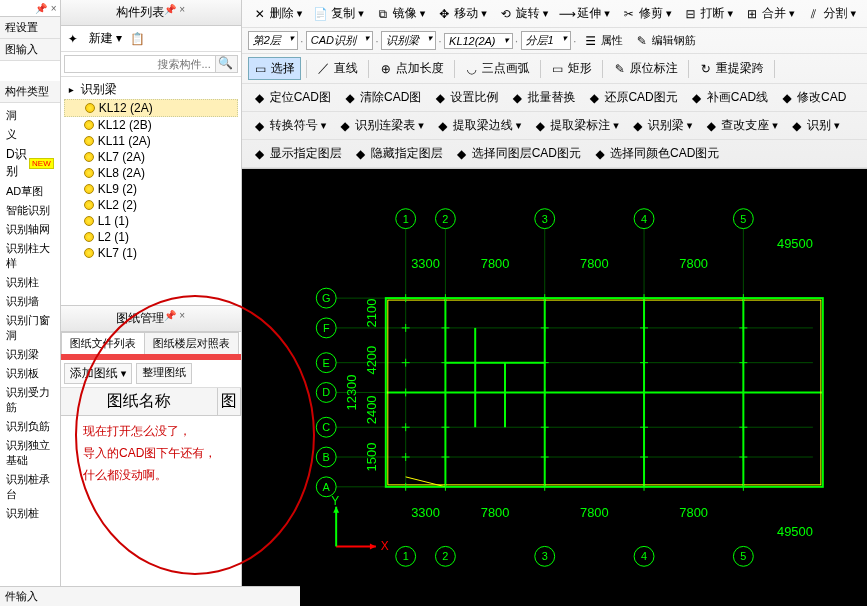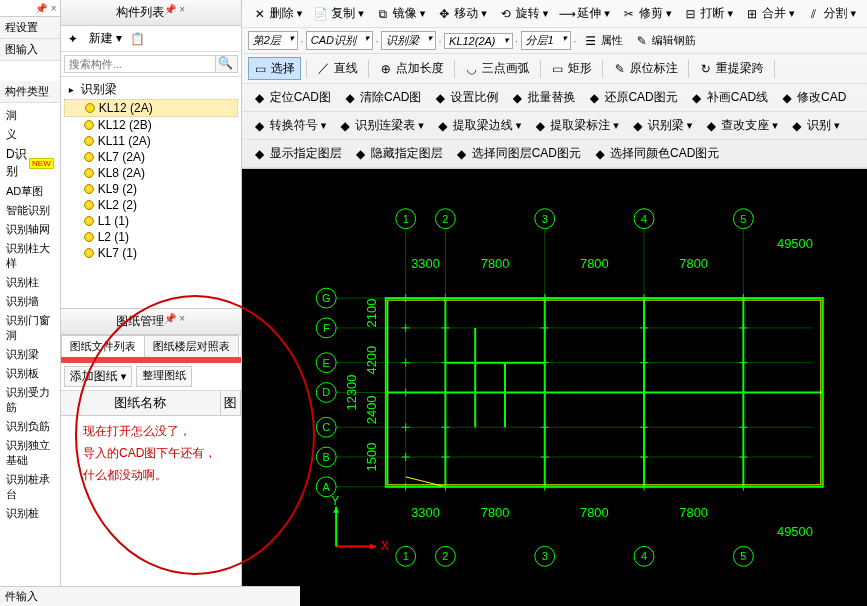--- a/index.html
+++ b/index.html
@@ -12,38 +12,38 @@
 .left-panel .tree-list { padding: 3px; }
 .left-panel .tree-item { padding: 2px 3px; cursor: pointer; font-size: 11px; display: flex; align-items: center; gap: 2px; }
 .new-badge { background: #ff0; color: red; font-size: 8px; padding: 0 2px; border: 1px solid #cc0; }
 
 .mid-panel { width: 210px; background: #fff; border-right: 1px solid #ccc; display: flex; flex-direction: column; }
 .panel-header { display: flex; justify-content: center; padding: 4px 5px; background: linear-gradient(#fafafa,#e8e8e8); border-bottom: 1px solid #ccc; }
 .pin-close { font-size: 10px; color: #666; cursor: pointer; }
 .toolbar-row { padding: 3px 5px; border-bottom: 1px solid #ddd; display: flex; align-items: center; gap: 5px; }
 .toolbar-row .btn { cursor: pointer; padding: 1px 4px; }
 .search-row { padding: 3px; border-bottom: 1px solid #ddd; display: flex; }
-.search-row input { flex: 1; border: 1px solid #ccc; padding: 2px 4px; font-size: 11px; }
+.search-row input { flex: 1; border: 1px solid #ccc; padding: 2px 4px; font-size: 11px; text-align: right; }
 .search-row .search-btn { width: 22px; border: 1px solid #ccc; border-left: none; background: #f5f5f5; cursor: pointer; text-align: center; }
 
 .tree { flex: 1; overflow: auto; padding: 3px; max-height: 210px; }
 .tree-node { padding: 1px 3px 1px 20px; cursor: pointer; font-size: 11px; display: flex; align-items: center; gap: 4px; }
 .tree-node.parent { padding-left: 5px; }
 .tree-node.parent::before { content: "▸"; font-size: 10px; margin-right: 3px;}
 .tree-node.selected { background: #fff0b8; border: 1px dotted #cc9; }
 .tree-icon { width: 10px; height: 10px; border: 1px solid #aa8800; background: radial-gradient(#ffeb3b,#ffc107); border-radius: 50%; display: inline-block; }
 
 .drawing-mgr { border-top: 1px solid #ccc; margin-top: 44px; }
 .tabs { display: flex; border-bottom: 6px solid #ef4444; }
 .tab { padding: 3px 8px; border: 1px solid #ccc; border-bottom: none; background: #f5f5f5; cursor: pointer; font-size: 11px; margin-right: -1px; }
 .tab.active { background: #fff; }
 .tab-toolbar { padding: 3px; border-bottom: 1px solid #ddd; display: flex; gap: 4px; }
 .tab-toolbar .btn { border: 1px solid #ccc; padding: 1px 5px; cursor: pointer; font-size: 11px; background: #f8f8f8; }
 .table-header { display: flex; border-bottom: 1px solid #ccc; background: #f5f5f5; }
-.table-header .th { flex: 1; padding: 3px; border-right: 1px solid #ccc; text-align: center; font-size: 13px; }
+.table-header .th { flex: 1; padding: 3px; border-right: 1px solid #ccc; text-align: center; font-size: 16px; }
 .table-header .th:last-child { flex: 0 0 20px; }
 .empty-area { height: 190px; position: relative; }
 
 .bottom-bar { position: absolute; bottom: 0; left: 0; width: 300px; background: #f5f5f5; border-top: 1px solid #ccc; padding: 2px 5px; font-size: 11px; }
 
 .main-area { flex: 1; display: flex; flex-direction: column; background: #f5f5f5; }
 .ribbon { border-bottom: 1px solid #ccc; background: linear-gradient(#fafafa,#eee); }
 .ribbon-row { display: flex; align-items: center; padding: 3px 6px; border-bottom: 1px solid #e0e0e0; gap: 2px; flex-wrap: nowrap; overflow: hidden; }
 .rbtn { padding: 2px 5px; cursor: pointer; display: flex; align-items: center; gap: 3px; font-size: 11px; white-space: nowrap; }
 .rbtn.active { background: #cde3ff; border: 1px solid #7ab; }

